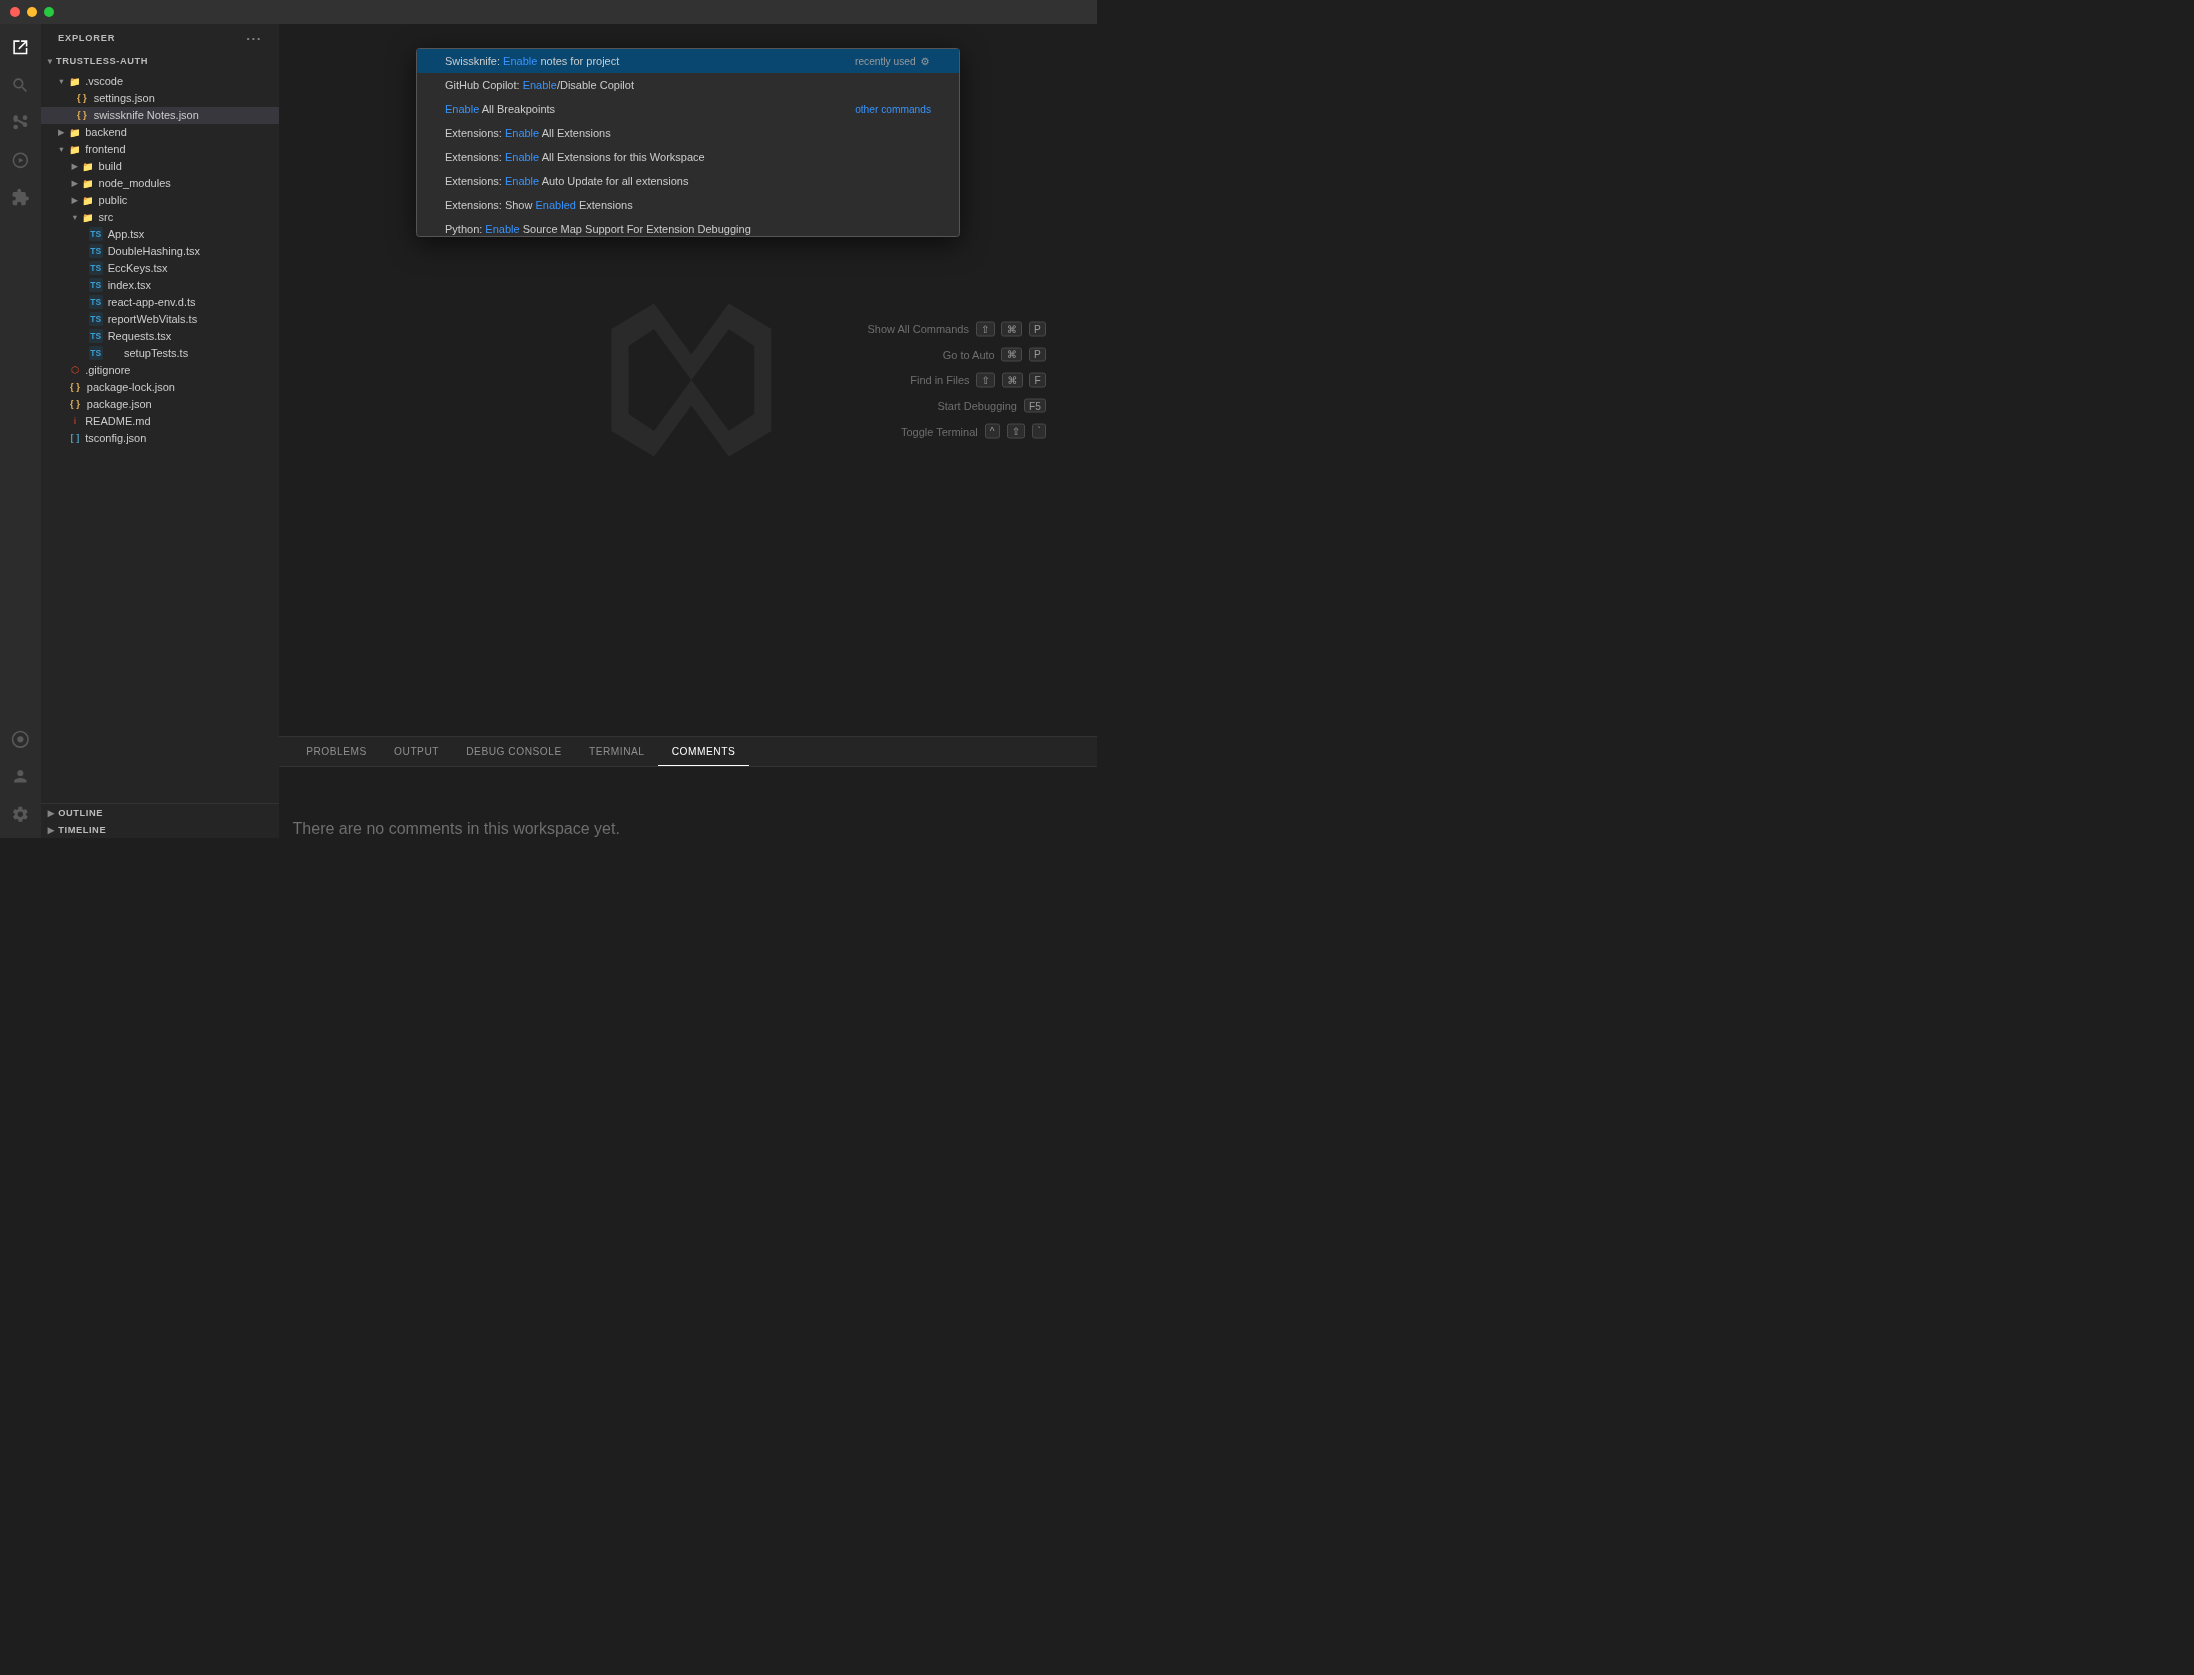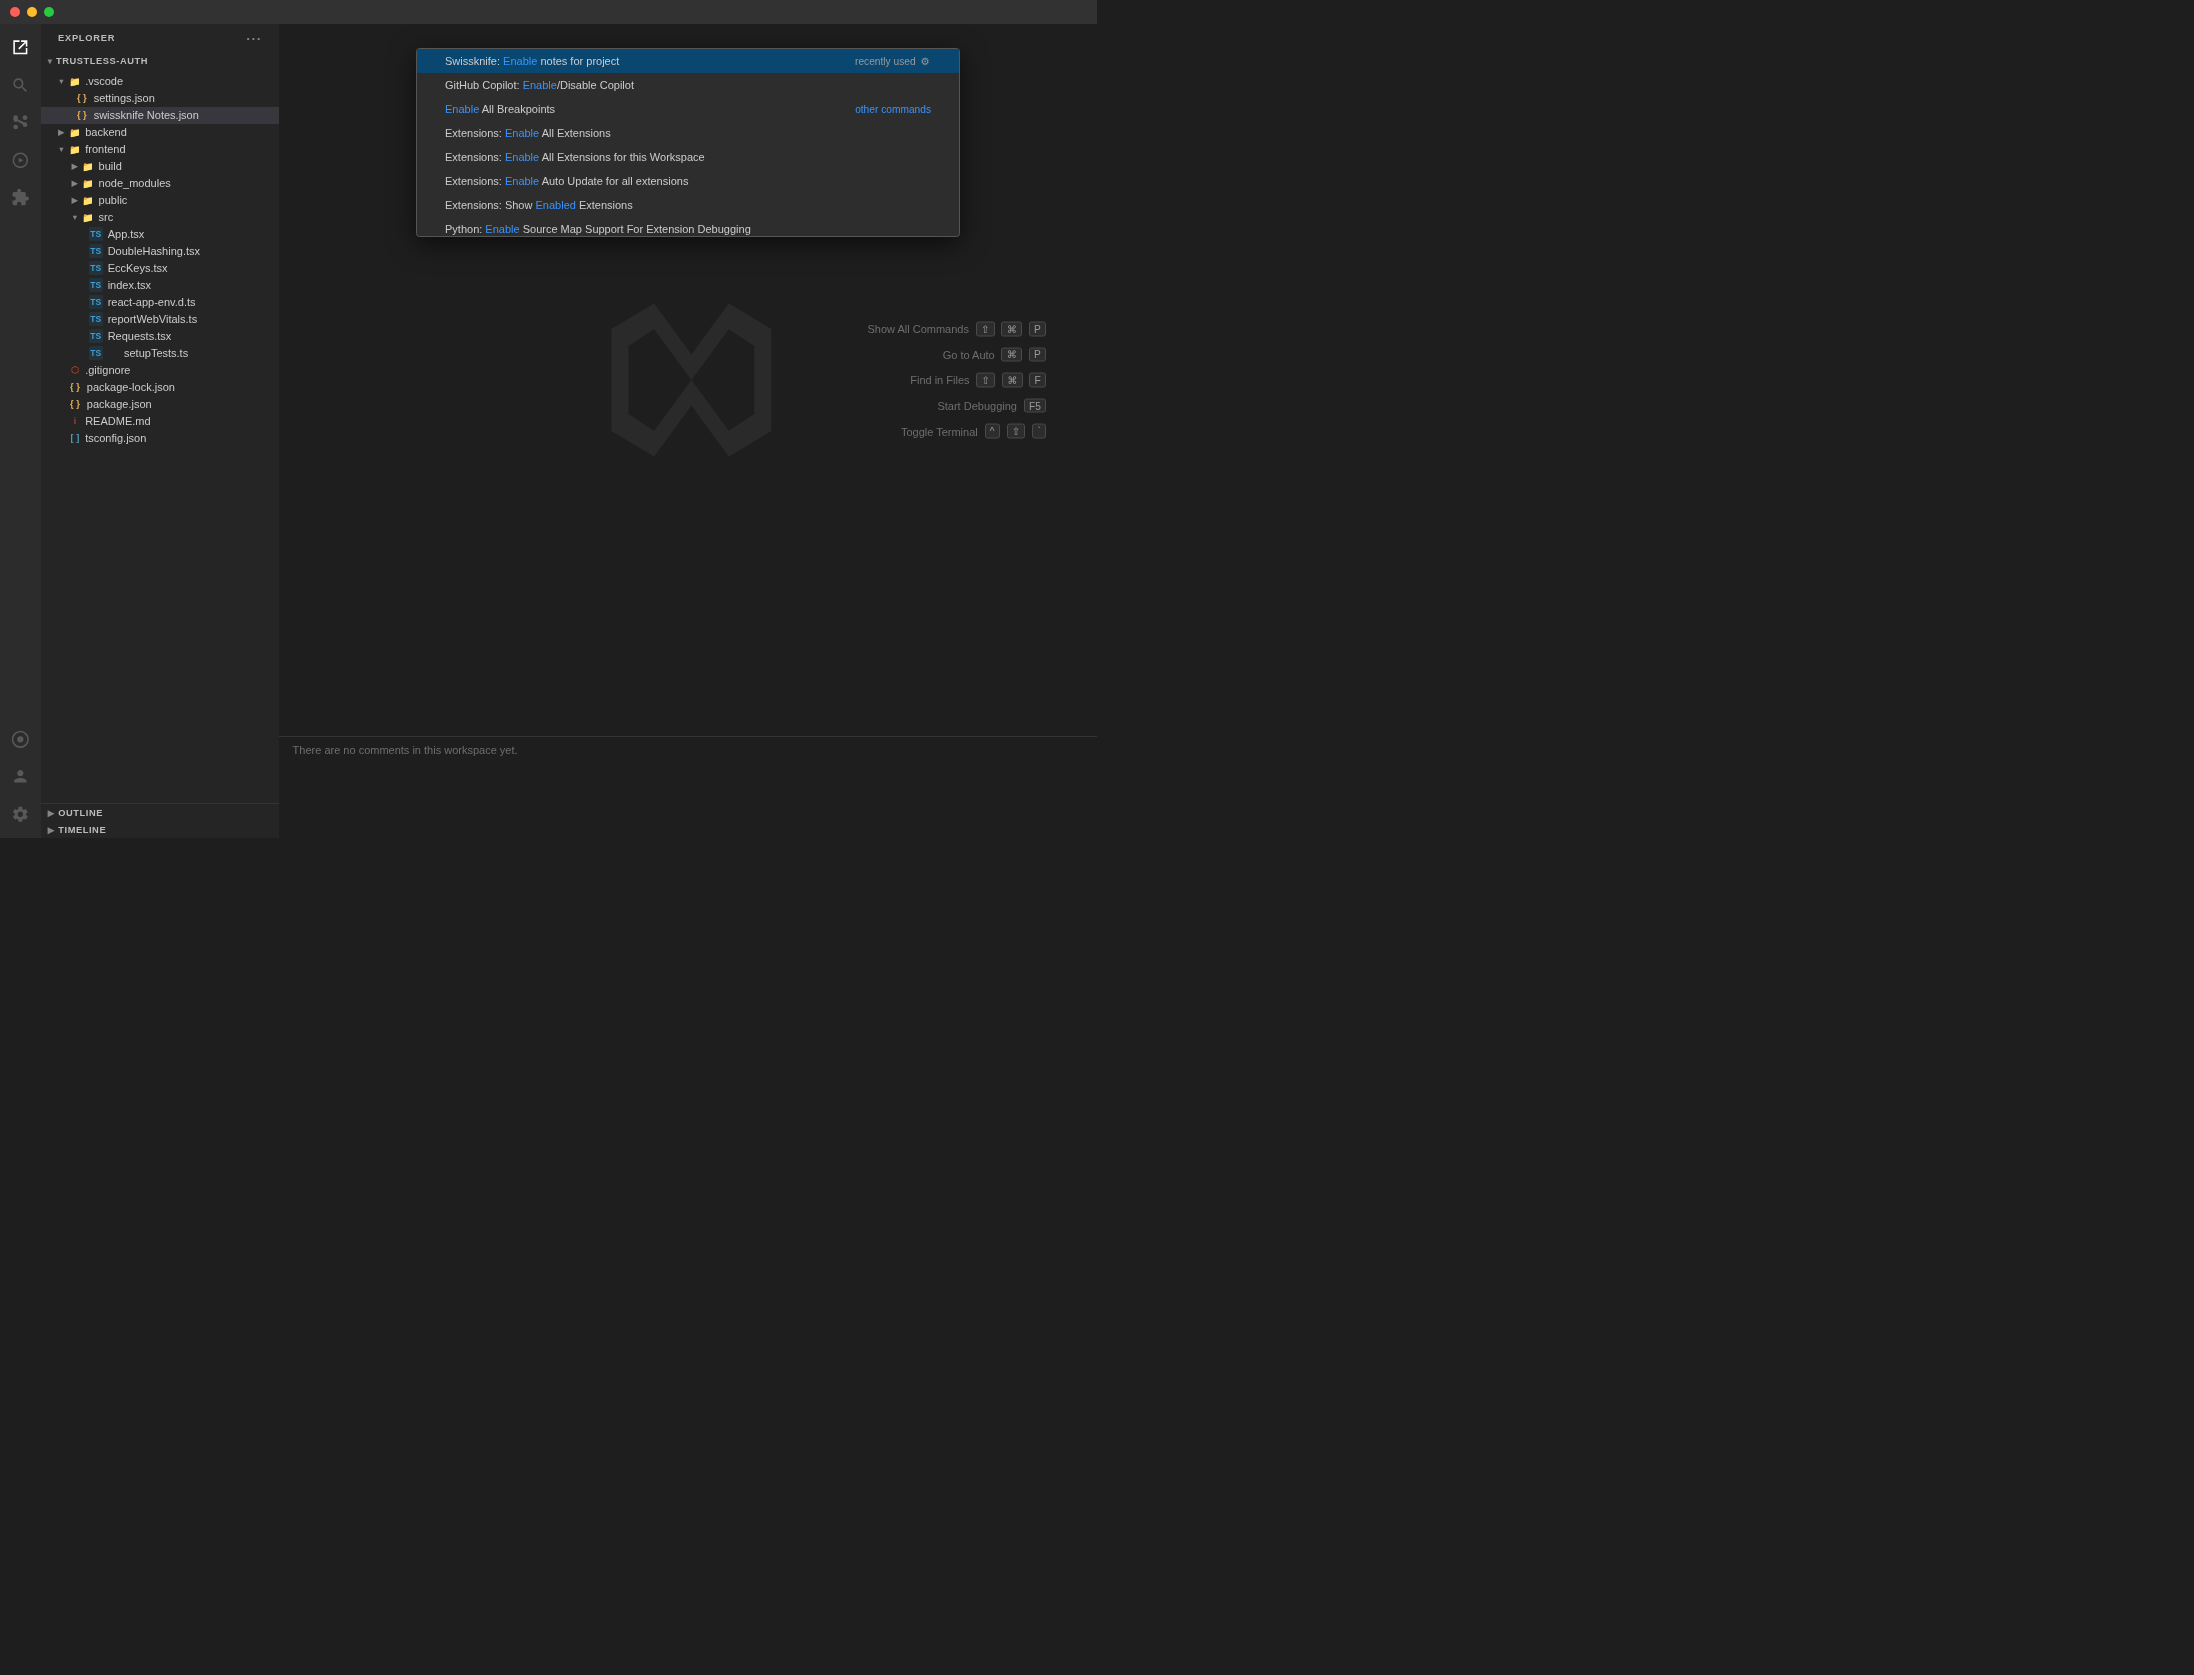--- a/index.html
+++ b/index.html
@@ -215,23 +215,24 @@
       text-transform: uppercase;
       letter-spacing: 0.05em;
     }
     .panel-tab.active {
       color: #ffffff;
       border-bottom: 1.7px solid #ffffff;
     }
     .panel-content {
       flex: 1;
       padding: 6.8px 13.6px;
-      font-size: 11px;
+      font-size: 16px;
       color: #6e6e6e;
       overflow-y: auto;
+      margin-top: 46px;
     }
 
     
     .sidebar-footer-sections {
       border-top: 0.8px solid #333;
     }
     .section-header {
       display: flex;
       align-items: center;
       padding: 3.4px 6.8px;
@@ -568,20 +569,37 @@
           <div class="shortcut-row">
             <span class="shortcut-label">Toggle Terminal</span>
             <span class="kbd">^</span>
             <span class="kbd">⇧</span>
             <span class="kbd">`</span>
           </div>
         </div>
       </div>
 
       <div class="bottom-panel">
+        <div class="panel-tabs">
+          <div class="panel-tab">
+            <span>PROBLEMS</span>
+          </div>
+          <div class="panel-tab">
+            <span>OUTPUT</span>
+          </div>
+          <div class="panel-tab">
+            <span>DEBUG CONSOLE</span>
+          </div>
+          <div class="panel-tab">
+            <span>TERMINAL</span>
+          </div>
+          <div class="panel-tab active">
+            <span>COMMENTS</span>
+          </div>
+        </div>
         <div class="panel-content">
           <span>There are no comments in this workspace yet.</span>
         </div>
       </div>
 
       <div class="command-palette-overlay">
         <div class="command-palette">
           <div class="command-results">
 
             <div class="command-item highlighted">

